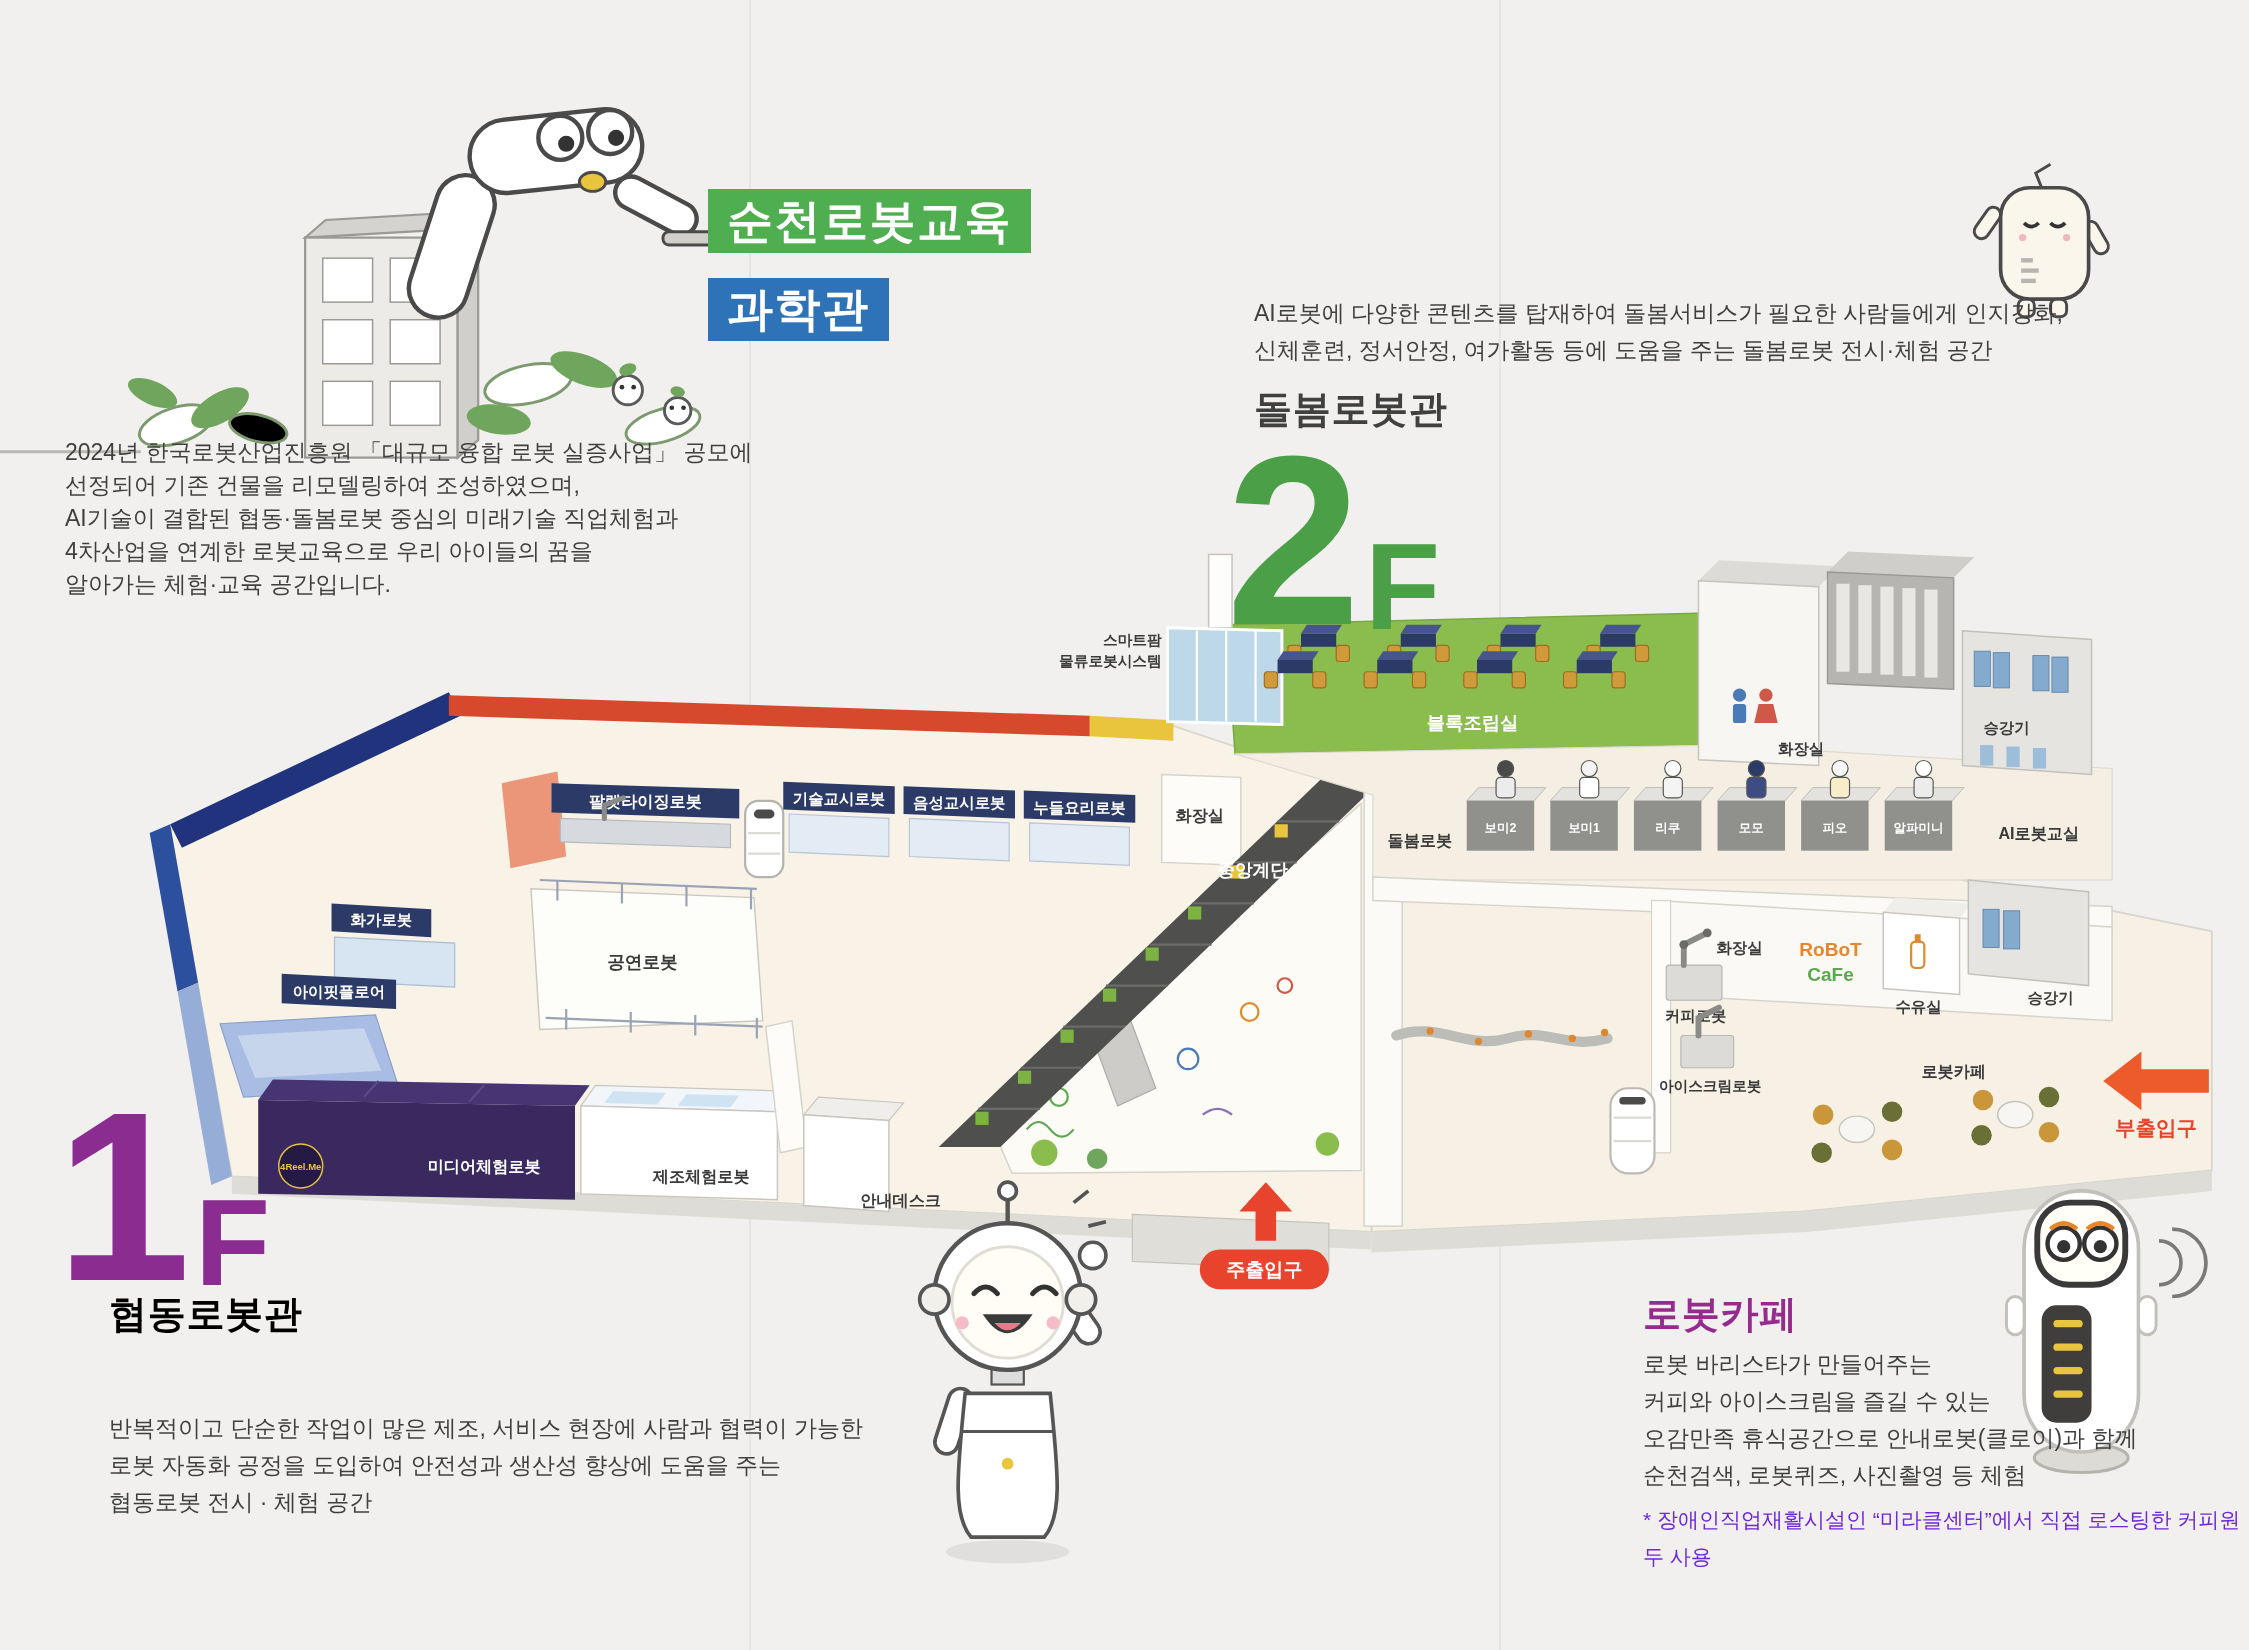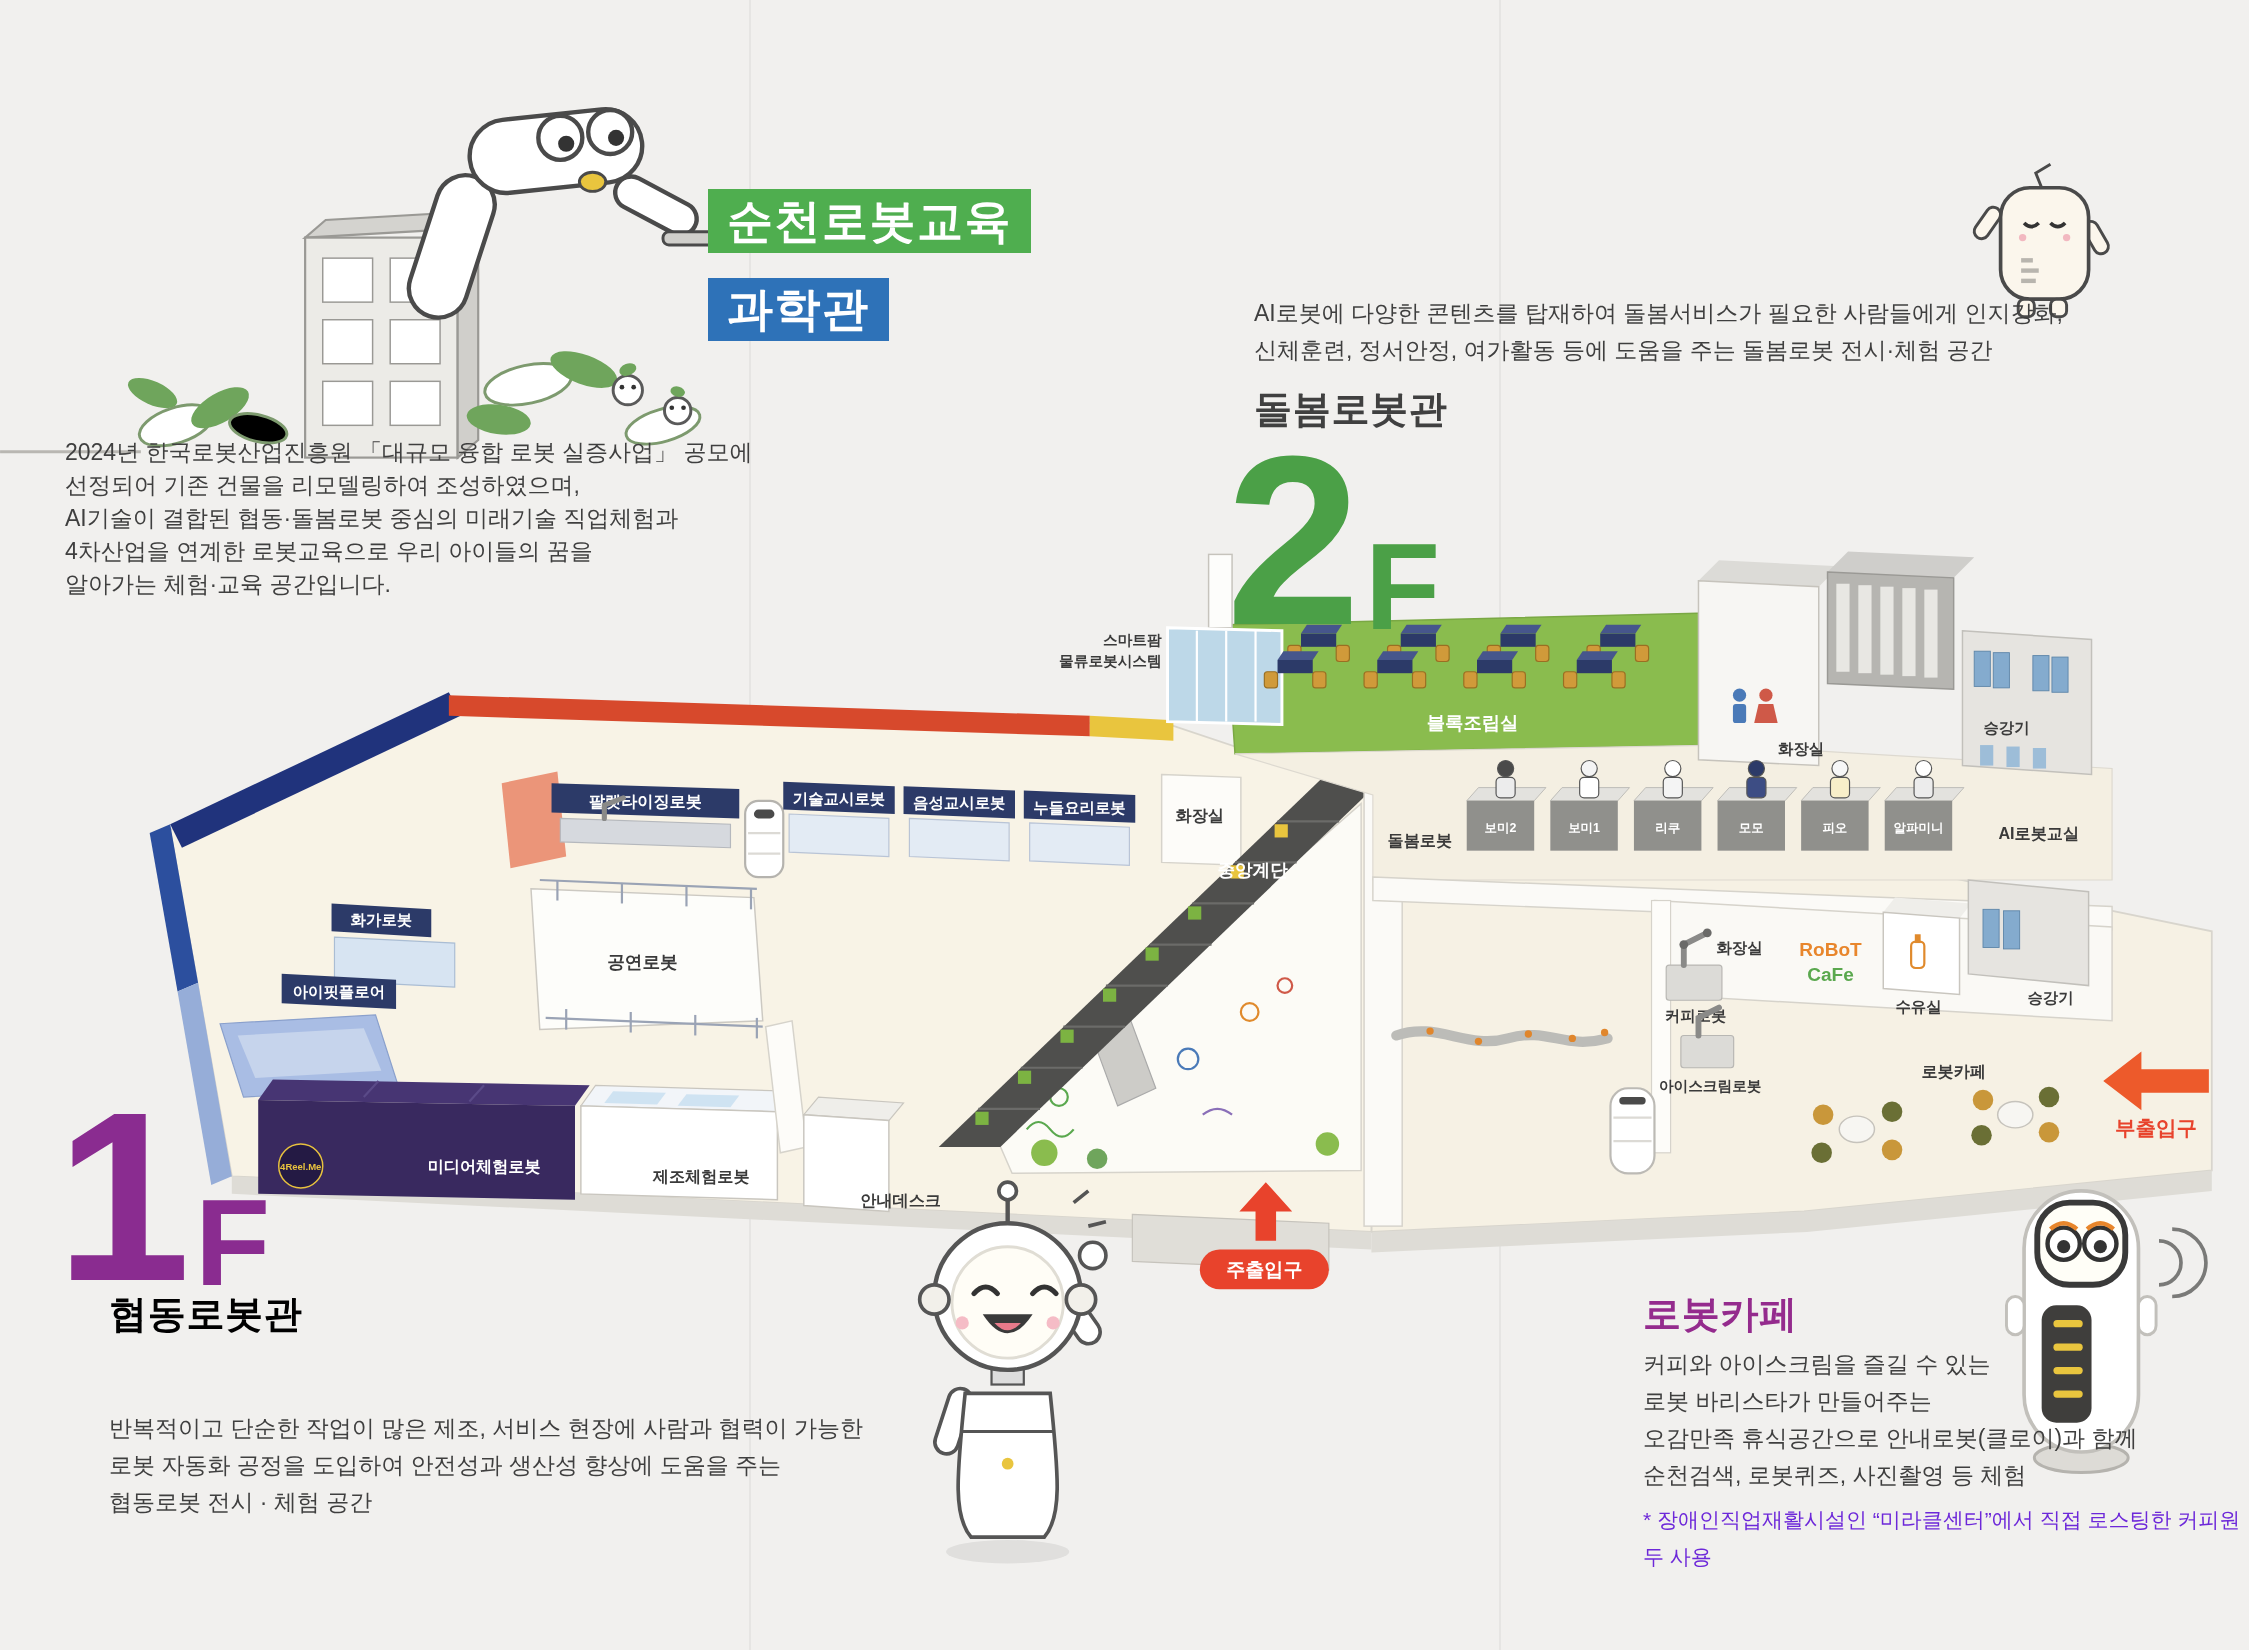--- a/index.html
+++ b/index.html
@@ -436,21 +436,21 @@
   </div>
   <div class="ov sec-heading heading-purple" style="left:109px;top:1289px;">협동로봇관</div>
   <div class="ov sec-desc" style="left:109px;top:1410px;">
     <div>반복적이고 단순한 작업이 많은 제조, 서비스 현장에 사람과 협력이 가능한</div>
     <div>로봇 자동화 공정을 도입하여 안전성과 생산성 향상에 도움을 주는</div>
     <div>협동로봇 전시 · 체험 공간</div>
   </div>
 
   <div class="ov sec-heading heading-magenta" style="left:1643px;top:1289px;">로봇카페</div>
   <div class="ov sec-desc" style="left:1643px;top:1346px;">
+    <div>로봇 바리스타가 만들어주는</div>
     <div>커피와 아이스크림을 즐길 수 있는</div>
-    <div>로봇 바리스타가 만들어주는</div>
     <div>오감만족 휴식공간으로 안내로봇(클로이)과 함께</div>
     <div>순천검색, 로봇퀴즈, 사진촬영 등 체험</div>
     <div class="note">* 장애인직업재활시설인 “미라클센터”에서 직접 로스팅한 커피원두 사용</div>
   </div>
 
 </div>
 
 
 </body></html>

